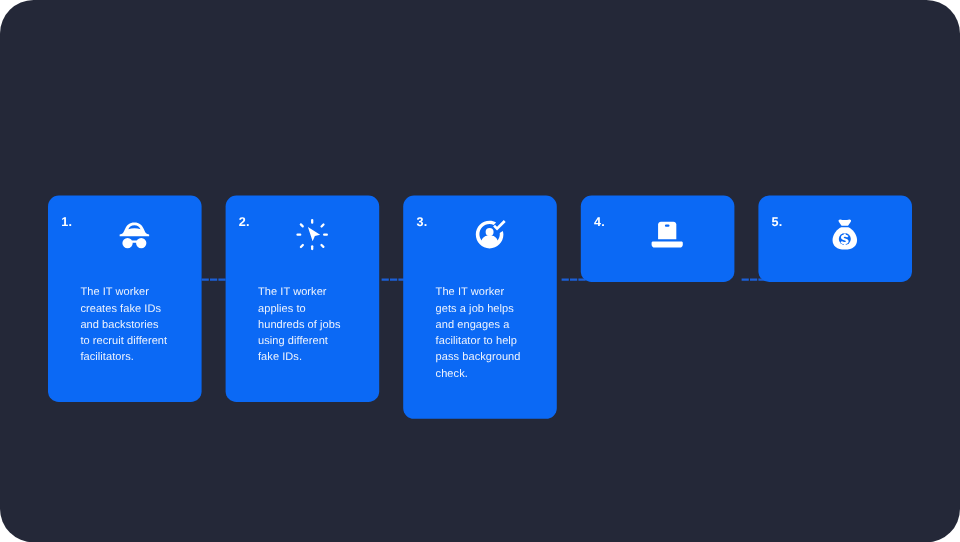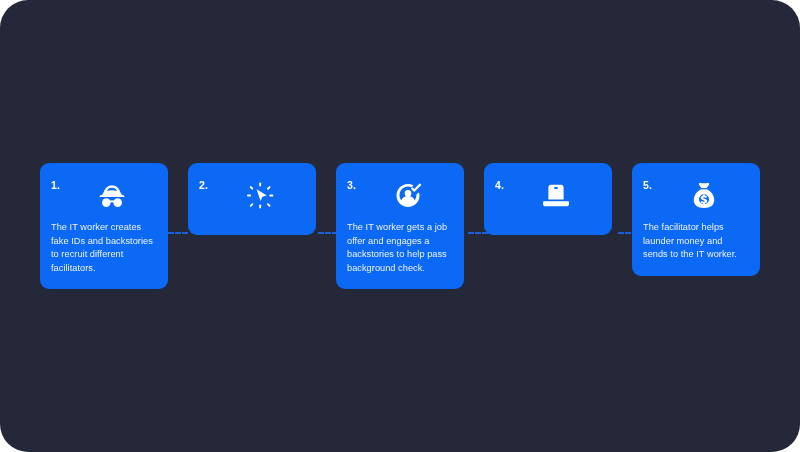--- a/index.html
+++ b/index.html
@@ -72,21 +72,21 @@
     height: 32px;
     display: block;
   }
   .card-icon svg { display: block; width: 100%; height: 100%; }
 
   .card-text {
     font-size: 9.2px;
     line-height: 13.6px;
     color: #eef3fd;
     letter-spacing: 0.05px;
-    margin: 0;
+    margin: 16px;
   }
 
   
   .connector {
     position: absolute;
     top: 232px;
     height: 2px;
     border-top: 2px dashed #1b5fd6;
   }
   .c1 { left: 168px; width: 20px; }
@@ -131,34 +131,35 @@
             <rect fill="#ffffff" x="16.2" y="24.4" width="1.9" height="4.1" rx="0.9"></rect>
             <rect fill="#ffffff" x="26.2" y="14.6" width="4.1" height="1.9" rx="0.9"></rect>
             <rect fill="#ffffff" x="4.0" y="14.6" width="4.1" height="1.9" rx="0.9"></rect>
             <rect fill="#ffffff" x="7.6" y="5.8" width="1.9" height="4.1" rx="0.9" transform="rotate(-45 8.5 7.9)"></rect>
             <rect fill="#ffffff" x="24.8" y="22.9" width="1.9" height="4.1" rx="0.9" transform="rotate(-45 25.7 25.0)"></rect>
             <rect fill="#ffffff" x="24.8" y="5.8" width="1.9" height="4.1" rx="0.9" transform="rotate(45 25.7 7.9)"></rect>
             <rect fill="#ffffff" x="7.6" y="22.9" width="1.9" height="4.1" rx="0.9" transform="rotate(45 8.5 25.0)"></rect>
           </svg>
         </span>
       </div>
+      <p class="card-text">The IT worker applies to hundreds of jobs using different fake IDs.</p>
     </div>
 
     <div class="card">
       <div class="card-head">
         <span class="card-num">3.</span>
         <span class="card-icon">
           <svg viewBox="0 0 34 32">
             <path fill="#ffffff" d="M28.0 12.4c0.3 1.0 0.5 2.0 0.5 3.1 0 6.4-5.2 11.5-11.5 11.5S5.5 21.9 5.5 15.5 10.6 4.0 17 4.0c2.0 0 3.8 0.5 5.4 1.4l-2.0 2.0c-1.0-0.5-2.2-0.8-3.4-0.8-4.7 0-8.5 3.8-8.5 8.5 0 2.0 0.7 3.9 1.9 5.3 0.7-2.5 3.2-4.3 6.6-4.3s5.9 1.8 6.6 4.3c1.2-1.5 1.9-3.3 1.9-5.3 0-0.3 0-0.6-0.1-0.9z"></path>
             <circle fill="#ffffff" cx="17" cy="13.4" r="3.3"></circle>
             <path fill="#ffffff" d="M23.2 12.1l-3.3-3.3 1.6-1.6 1.7 1.7 5.6-5.6 1.6 1.6z"></path>
           </svg>
         </span>
       </div>
-      <p class="card-text">The IT worker gets a job offer and engages a backstories to help pass background check.</p>
+      <p class="card-text">The IT worker gets a job helps and engages a facilitator to help pass background check.</p>
     </div>
 
     <div class="card">
       <div class="card-head">
         <span class="card-num">4.</span>
         <span class="card-icon">
           <svg viewBox="0 0 34 32">
             <path fill="#ffffff" d="M9.4 7.1c0-1.3 1.1-2.4 2.4-2.4h10.4c1.3 0 2.4 1.1 2.4 2.4v12.3H9.4z"></path>
             <rect fill="#0b69f5" x="15.1" y="7.1" width="3.8" height="1.9" rx="0.9"></rect>
             <path fill="#ffffff" d="M5.1 21.2h23.8c0.6 0 1.1 0.5 1.1 1.1v1.6c0 1.3-1.1 2.4-2.4 2.4H6.4c-1.3 0-2.4-1.1-2.4-2.4v-1.6c0-0.6 0.5-1.1 1.1-1.1z"></path>
@@ -172,17 +173,16 @@
         <span class="card-num">5.</span>
         <span class="card-icon">
           <svg viewBox="0 0 34 32">
             <path fill="#ffffff" d="M12.0 3.4c0.3-0.4 0.8-0.6 1.3-0.5 1.2 0.3 2.4 0.4 3.7 0.4s2.5-0.1 3.7-0.4c0.5-0.1 1.0 0.1 1.3 0.5 0.3 0.4 0.3 0.9 0.0 1.3l-2.3 3.4h-5.4l-2.3-3.4c-0.3-0.4-0.3-0.9 0.0-1.3z"></path>
             <path fill="#ffffff" d="M14.0 9.3h6.0c3.4 1.6 7.2 5.8 7.2 10.7 0 5.0-3.6 8.0-10.2 8.0s-10.2-3.0-10.2-8.0c0-4.9 3.8-9.1 7.2-10.7z"></path>
             <circle fill="#0b69f5" cx="17" cy="19.2" r="5.0"></circle>
             <path fill="#ffffff" d="M17.8 14.6v1.0c0.9 0.1 1.7 0.5 2.3 1.0l-1.1 1.3c-0.5-0.4-1.1-0.6-1.8-0.6-0.7 0-1.1 0.2-1.1 0.6 0 0.4 0.4 0.5 1.4 0.8 1.5 0.4 2.7 0.9 2.7 2.4 0 1.2-0.8 2.1-2.4 2.3v1.0h-1.6v-1.0c-1.1-0.1-2.1-0.6-2.8-1.2l1.1-1.3c0.6 0.5 1.4 0.8 2.2 0.8 0.8 0 1.2-0.2 1.2-0.6 0-0.4-0.4-0.6-1.5-0.9-1.4-0.4-2.6-0.9-2.6-2.4 0-1.2 0.8-2.0 2.3-2.2v-1.0z"></path>
           </svg>
         </span>
       </div>
-      <p class="card-text">The facilitator helps launder money and sends to the IT worker.</p>
     </div>
 
   </div>
 </div>
 
 </body></html>

